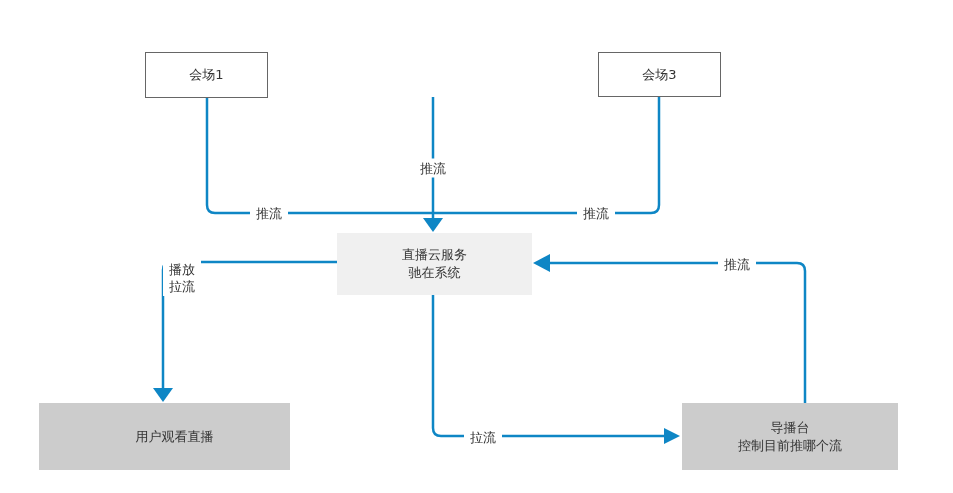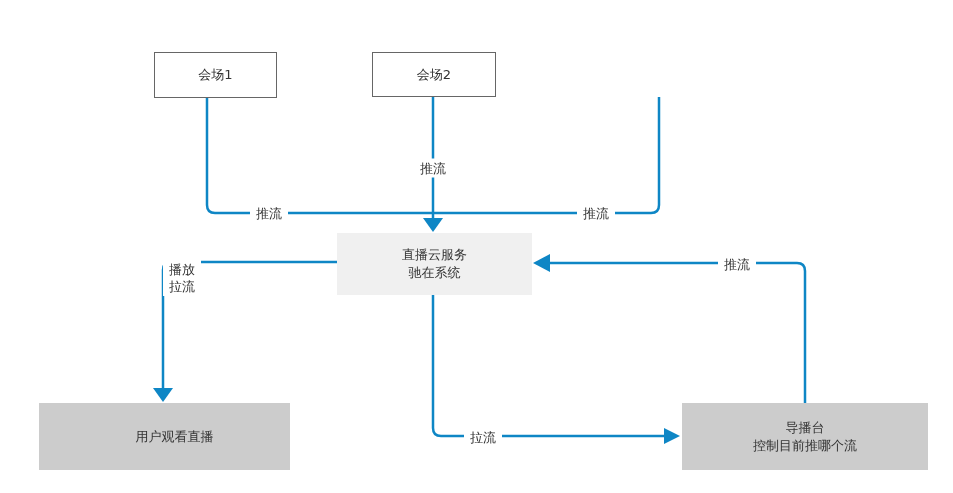--- a/index.html
+++ b/index.html
@@ -58,39 +58,39 @@
     <path class="edge" d="M337,262 L171,262 Q163,262 163,270 L163,389"></path>
     <polygon class="arrowhead" points="153,388 173,388 163,402"></polygon>
 
     <path class="edge" d="M805,403 L805,271 Q805,263 797,263 L549,263"></path>
     <polygon class="arrowhead" points="533,263 550,254 550,272"></polygon>
 
     <path class="edge" d="M433,295 L433,428 Q433,436 441,436 L665,436"></path>
     <polygon class="arrowhead" points="680,436 664,428 664,444"></polygon>
   </svg>
 
-  <div class="node venue" style="left:154px;top:52px;width:123px;height:46px;">
+  <div class="node venue" style="left:145px;top:52px;width:123px;height:46px;">
     <span>会场1</span>
   </div>
 
-  <div class="node venue" style="left:372px;top:52px;width:124px;height:45px;">
-    <span>会场2</span>
+
+  <div class="node venue" style="left:598px;top:52px;width:123px;height:45px;">
+    <span>会场3</span>
   </div>
-
 
   <div class="node cloud" style="left:337px;top:233px;width:195px;height:62px;">
     <span>直播云服务</span>
     <span>驰在系统</span>
   </div>
 
   <div class="node terminal" style="left:39px;top:403px;width:251px;height:67px;padding-left:20px;">
     <span>用户观看直播</span>
   </div>
 
-  <div class="node terminal" style="left:682px;top:403px;width:246px;height:67px;">
+  <div class="node terminal" style="left:682px;top:403px;width:216px;height:67px;">
     <span>导播台</span>
     <span>控制目前推哪个流</span>
   </div>
 
   <div class="edge-label" style="left:433px;top:168px;">推流</div>
 
   <div class="edge-label" style="left:269px;top:213px;">推流</div>
 
   <div class="edge-label" style="left:596px;top:213px;">推流</div>
 

